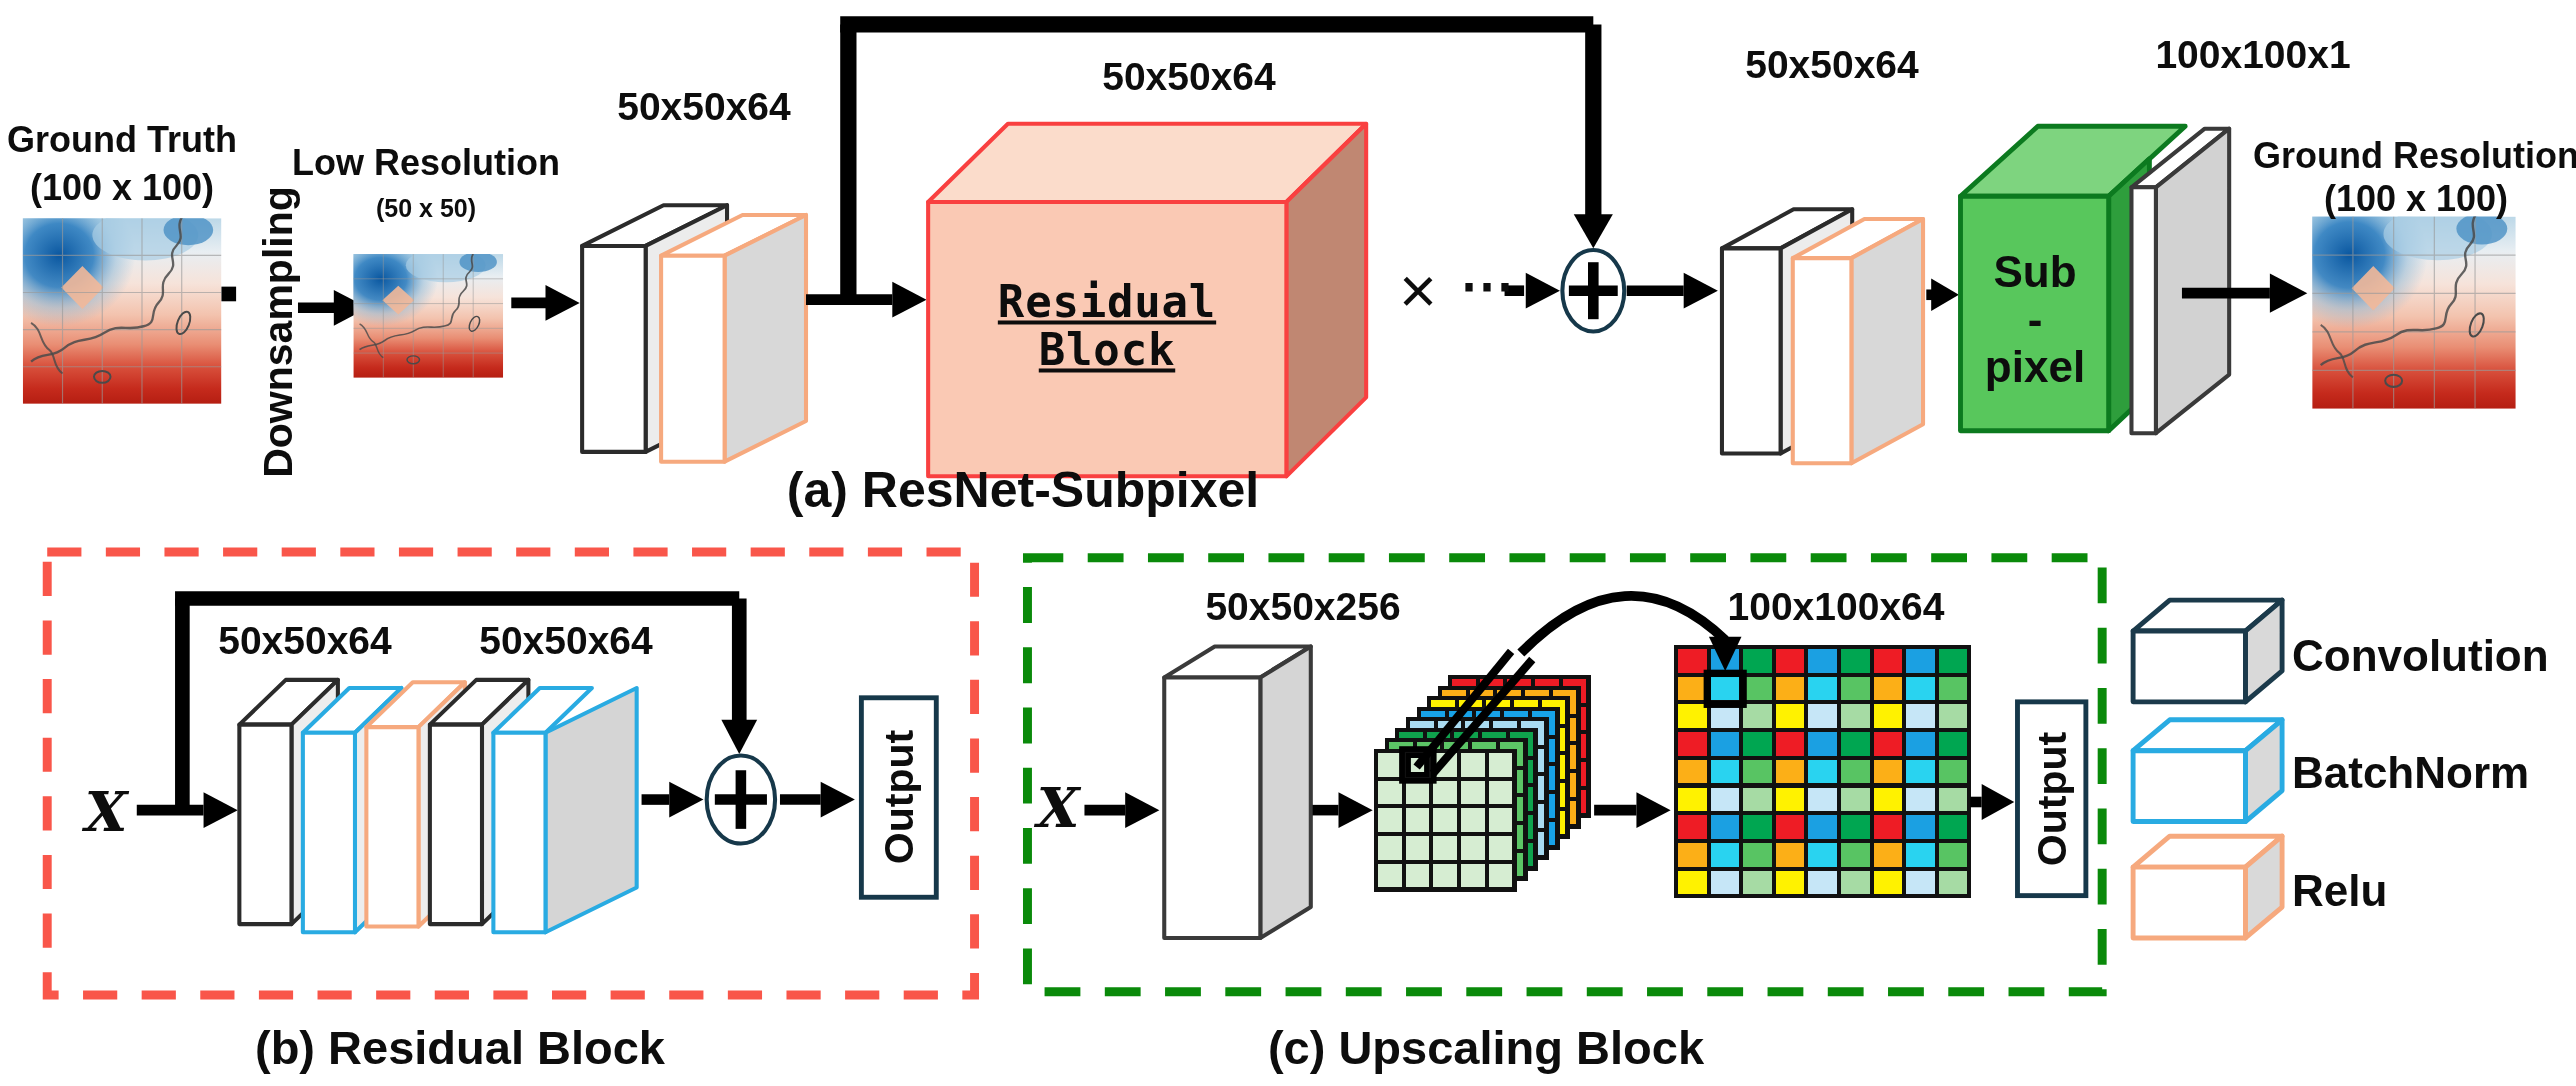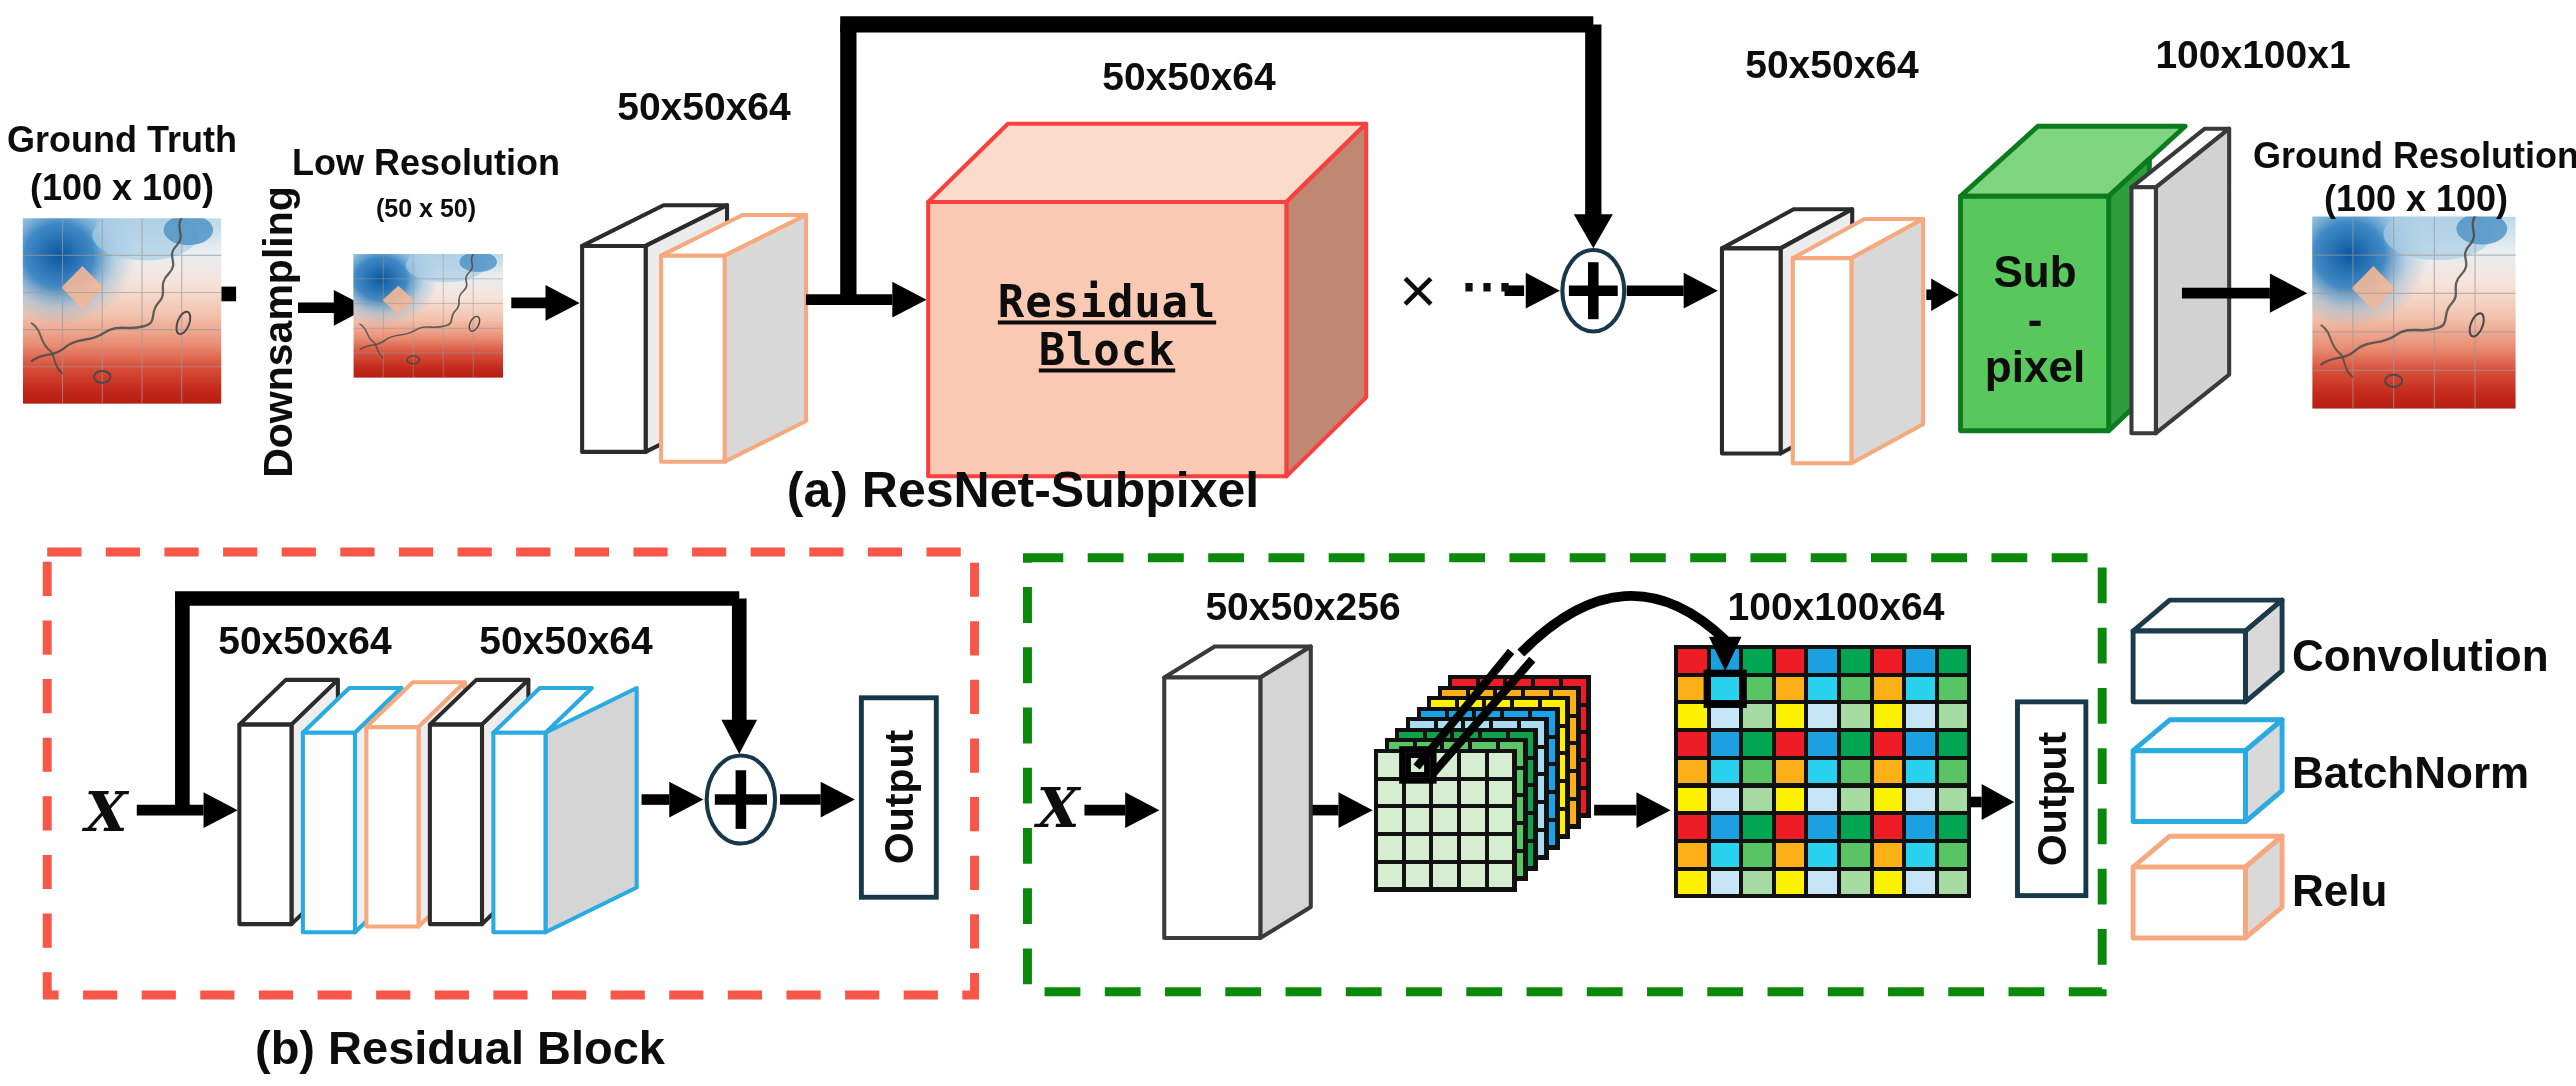--- a/index.html
+++ b/index.html
@@ -569,18 +569,19 @@
   <div class="lbl serifx" style="left:106px;top:812px;font-size:55px;">X</div>
   <div class="lbl" style="left:305px;top:641px;font-size:39px;">50x50x64</div>
   <div class="lbl" style="left:566px;top:641px;font-size:39px;">50x50x64</div>
   <div class="lbl vert" style="left:899px;top:797px;font-size:41px;">Output</div>
   <div class="lbl" style="left:460px;top:1048px;font-size:47px;font-weight:800;">(b) Residual Block</div>
 
   <div class="lbl serifx" style="left:1058px;top:808px;font-size:55px;">X</div>
   <div class="lbl" style="left:1303px;top:607px;font-size:39px;">50x50x256</div>
   <div class="lbl" style="left:1836px;top:607px;font-size:39px;">100x100x64</div>
   <div class="lbl vert" style="left:2052px;top:799px;font-size:41px;">Output</div>
+  <div class="lbl" style="left:1486px;top:1048px;font-size:47px;font-weight:800;">(c) Upscaling Block</div>
 
   <div class="lbl leftal" style="left:2292px;top:656px;font-size:44px;">Convolution</div>
   <div class="lbl leftal" style="left:2292px;top:773px;font-size:44px;">BatchNorm</div>
   <div class="lbl leftal" style="left:2292px;top:891px;font-size:44px;">Relu</div>
 </div>
 
 
 </body></html>

